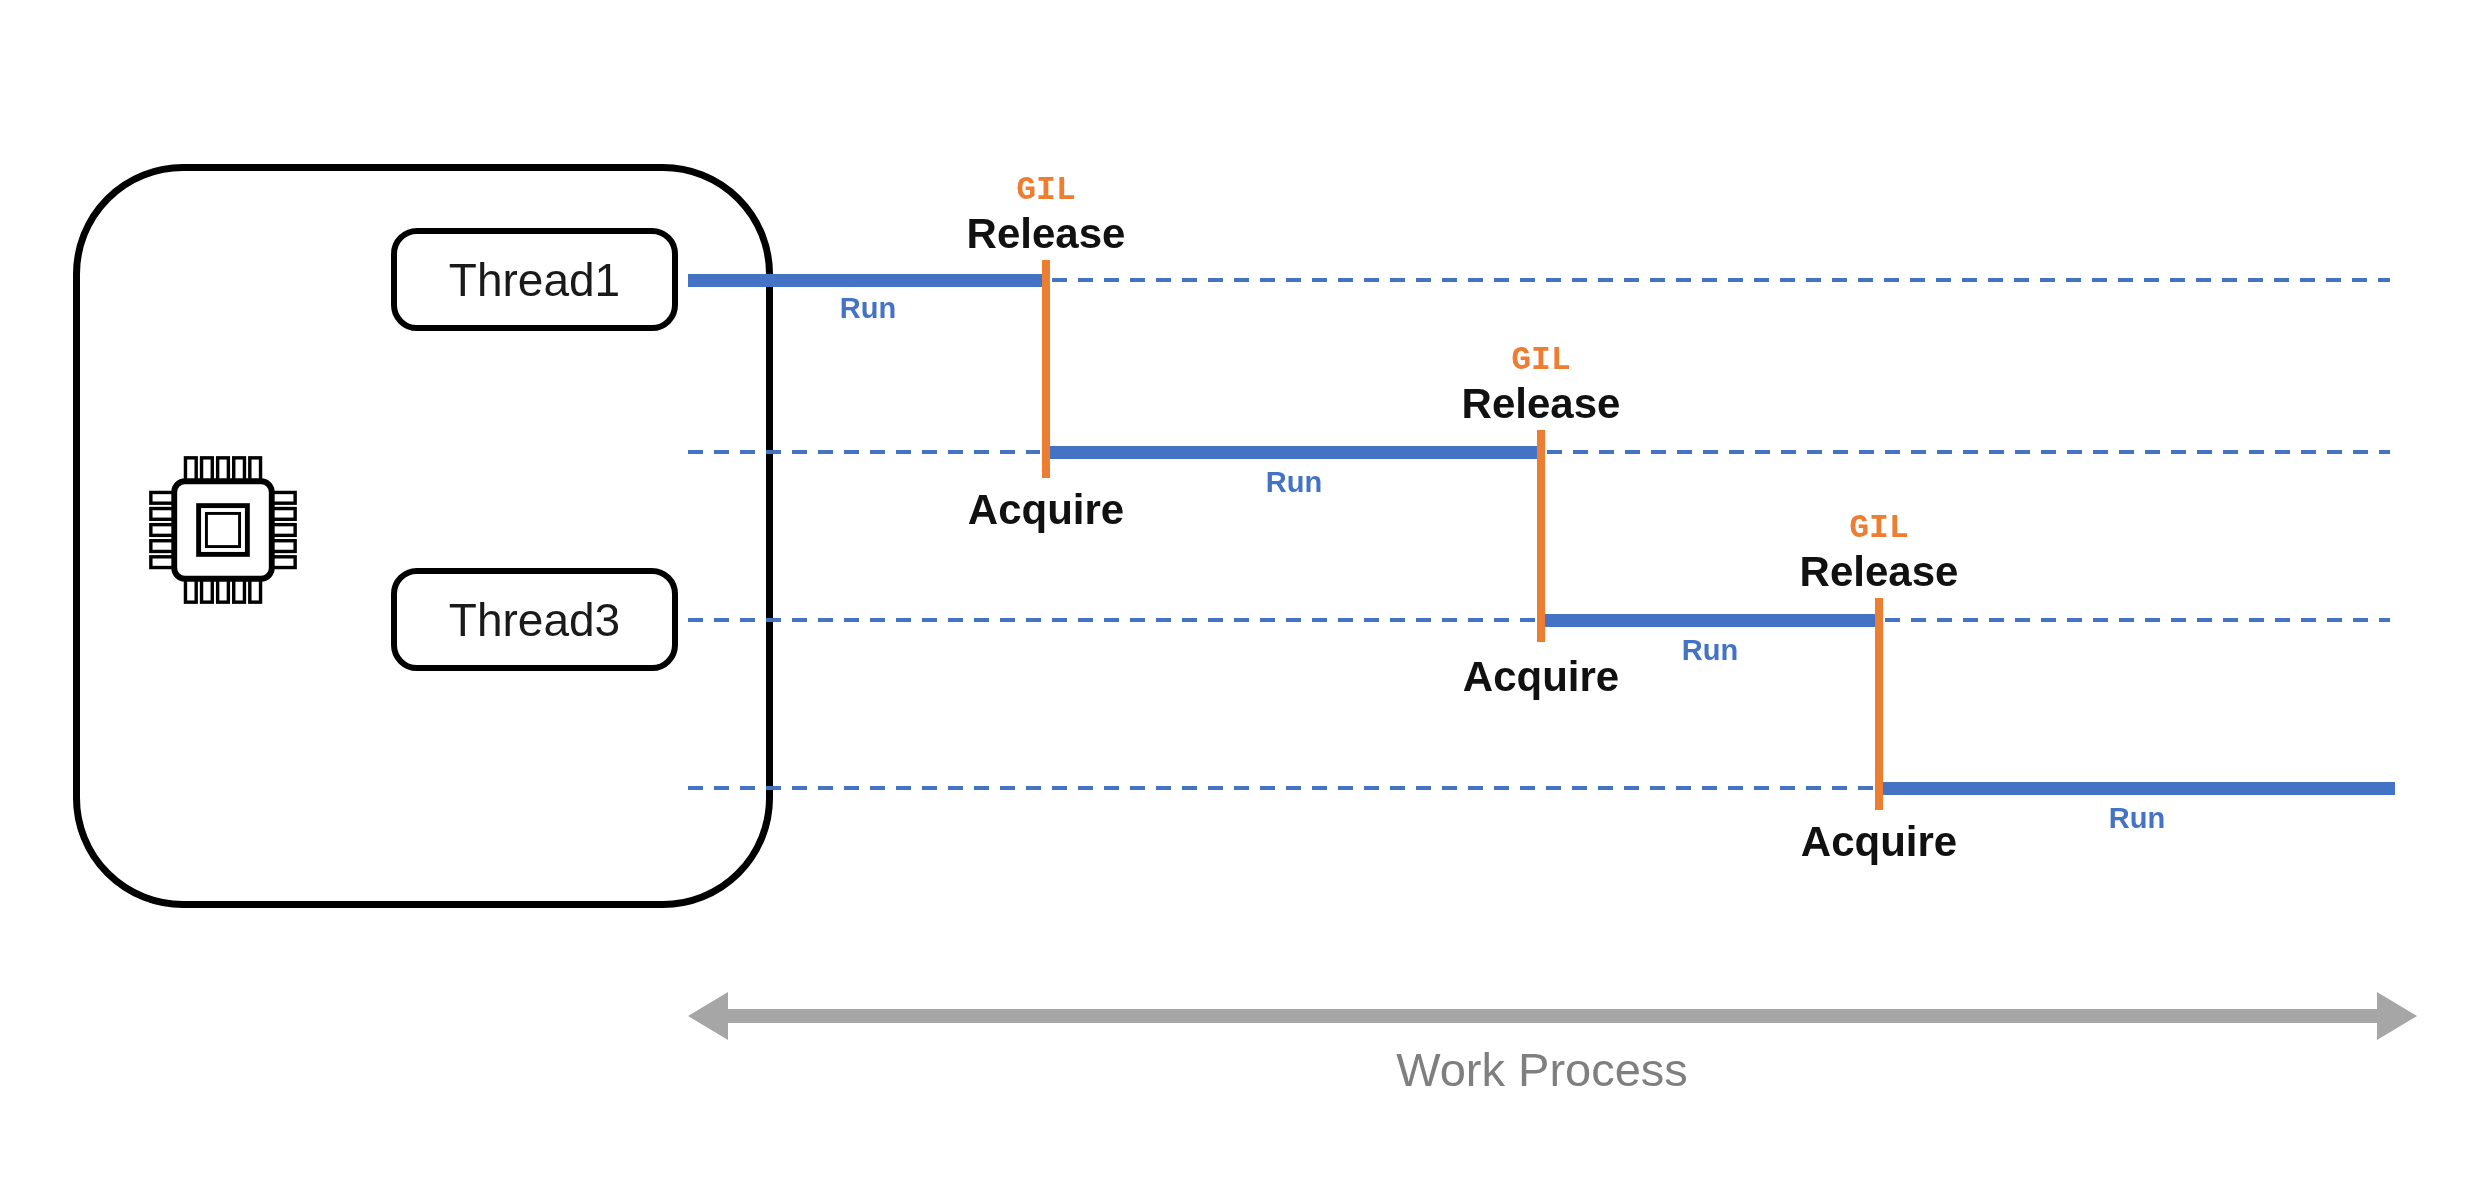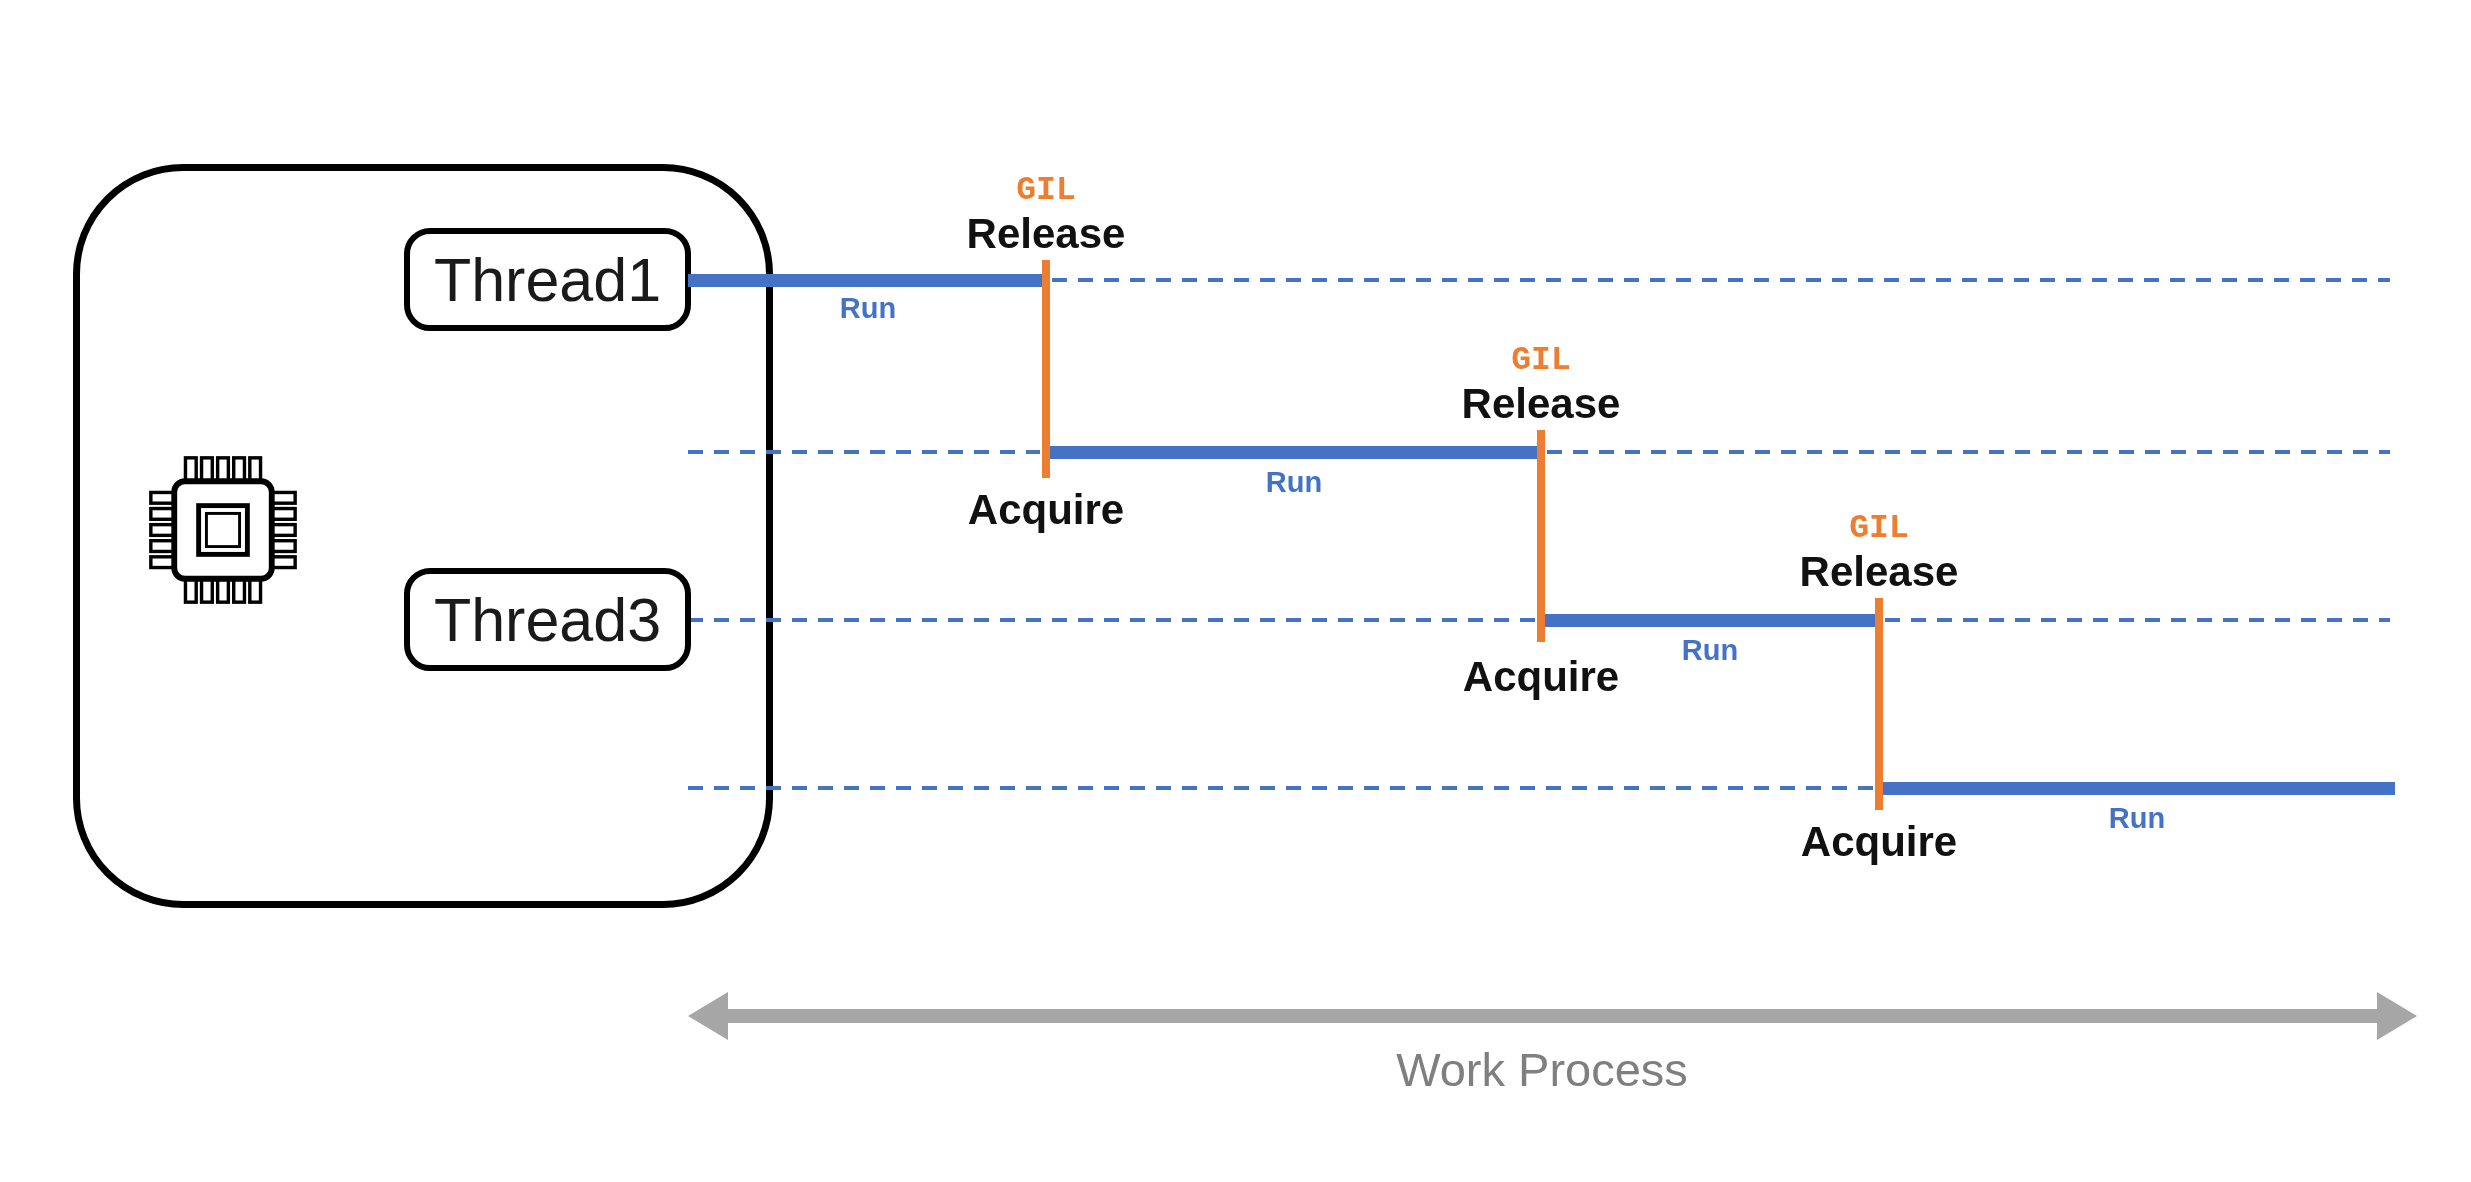--- a/index.html
+++ b/index.html
@@ -10,25 +10,25 @@
     font-family:"Liberation Sans", sans-serif;
     overflow:hidden;
   }
   
   .cpu-box{
     position:absolute;left:73px;top:164px;width:700px;height:744px;
     border:7px solid var(--outline);border-radius:110px;
     box-sizing:border-box;background:transparent;
   }
   .thread-box{
-    position:absolute;left:404px;width:287px;height:103px;
+    position:absolute;left:391px;width:287px;height:103px;
     border:6px solid var(--outline);border-radius:26px;
     box-sizing:border-box;background:#ffffff;
     display:flex;align-items:center;justify-content:center;
-    font-size:61px;font-weight:400;color:var(--thread_text);
+    font-size:46px;font-weight:400;color:var(--thread_text);
     z-index:3;
   }
   .t1{top:228px}.t2{top:400px}.t3{top:568px}.t4{top:737px}
   .chip{position:absolute;left:145px;top:452px;width:156px;height:156px;z-index:2;}
   
   .run-seg{
     position:absolute;height:13px;background:var(--blue);z-index:4;
   }
   .idle-dash{
     position:absolute;height:4px;z-index:1;

